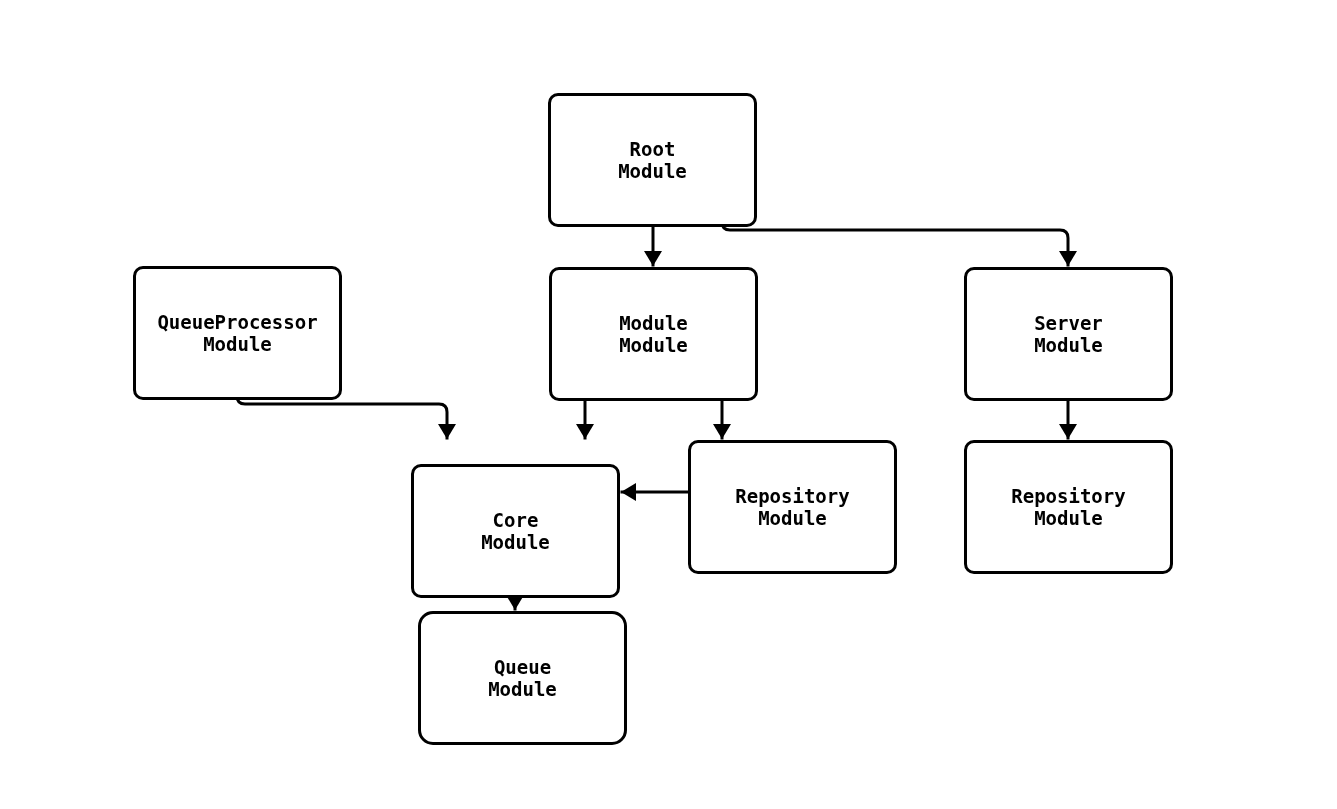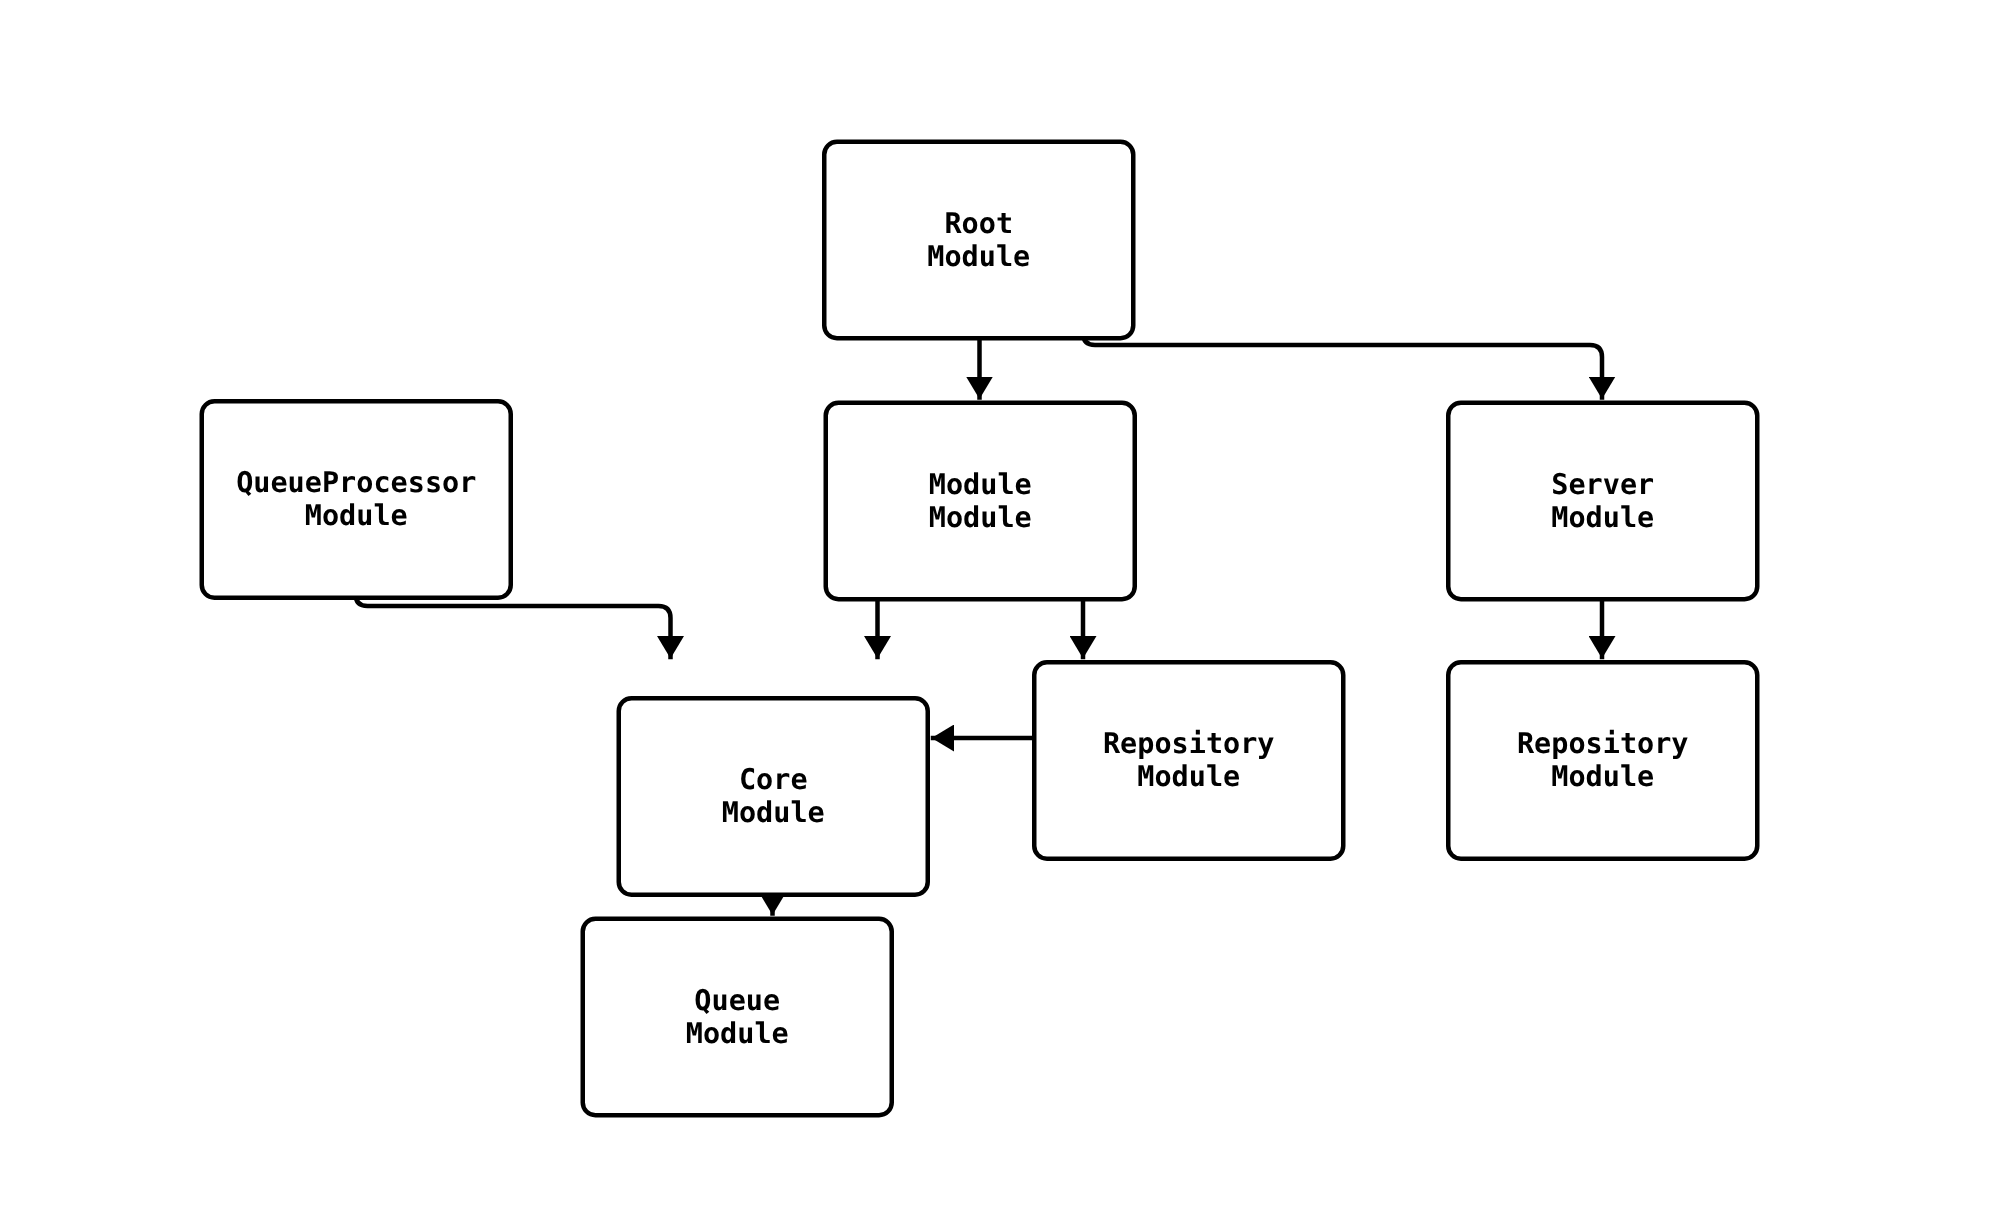--- a/index.html
+++ b/index.html
@@ -49,21 +49,21 @@
     font-size: 19px;
     line-height: 22px;
   }
   .node-root          { left: 548px; top: 93px;  }
   .node-queueprocessor{ left: 133px; top: 266px; }
   .node-server        { left: 549px; top: 267px; }
   .node-global        { left: 964px; top: 267px; }
   .node-core          { left: 411px; top: 464px; }
   .node-endpoints     { left: 688px; top: 440px; }
   .node-repository    { left: 964px; top: 440px; }
-  .node-queue         { left: 387px; top: 611px; }
+  .node-queue         { left: 418px; top: 611px; border-radius: 15px; }
 </style>
 </head>
 <body>
 
 <div class="canvas">
 
   <svg class="edges" viewBox="0 0 1337 809" xmlns="http://www.w3.org/2000/svg">
     <defs>
       <marker id="arrow" viewBox="0 0 15 18" refX="14" refY="9" markerWidth="15" markerHeight="18" markerUnits="userSpaceOnUse" orient="auto-start-reverse">
         <path class="arrowhead-shape" d="M0,0 L15,9 L0,18 Z"></path>

